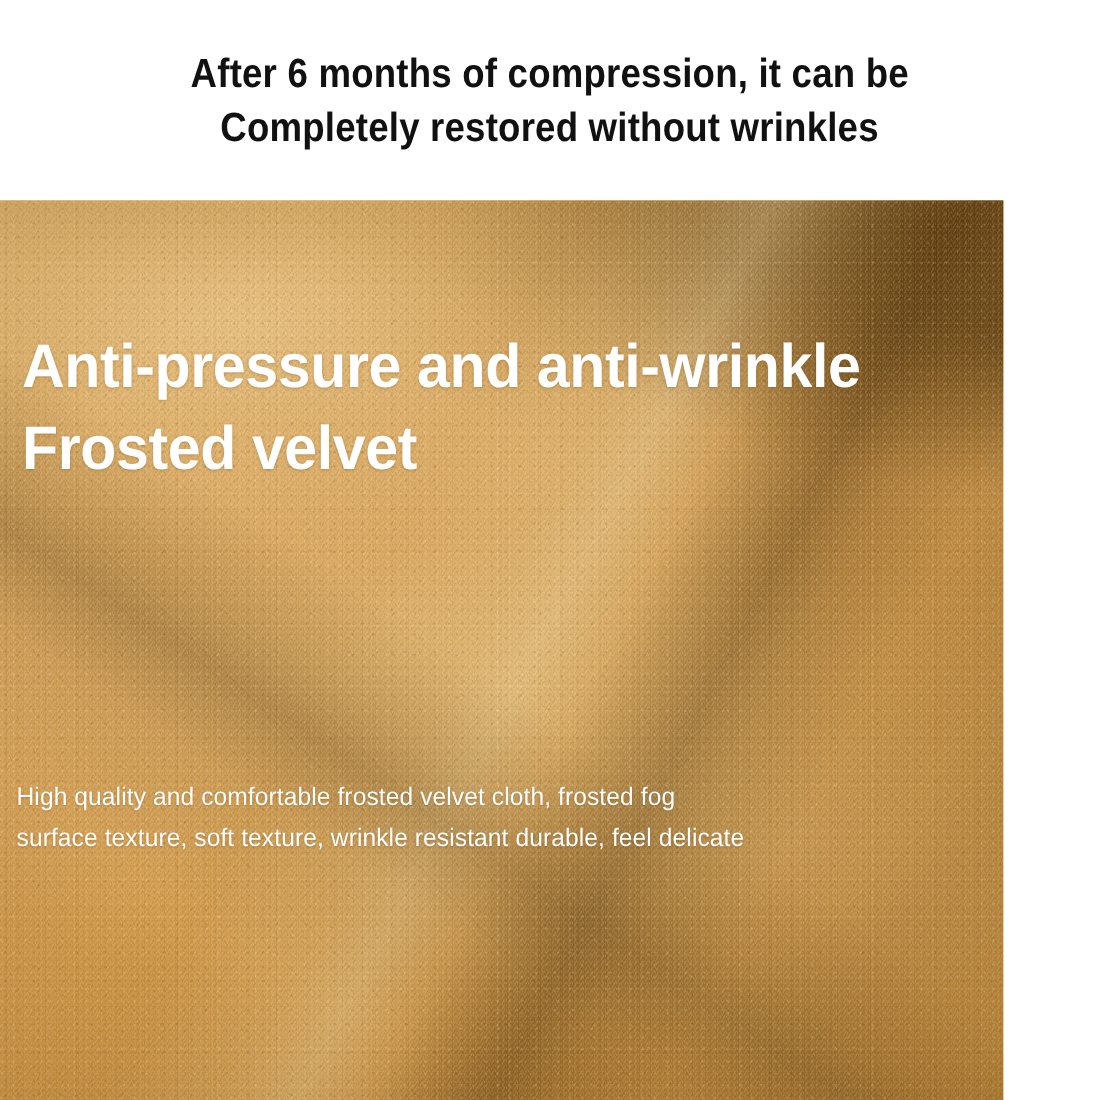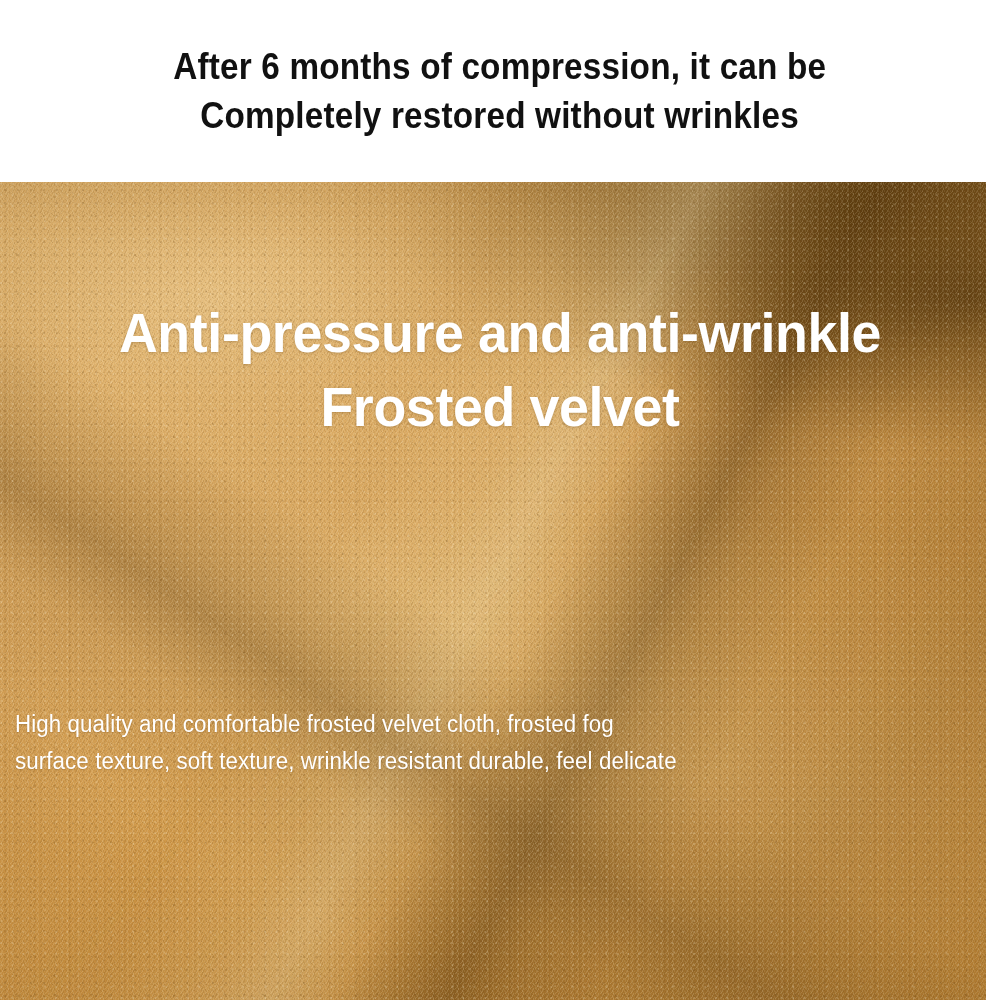--- a/index.html
+++ b/index.html
@@ -5,21 +5,21 @@
   html, body {
     margin: 0;
     padding: 0;
     background: #ffffff;
   }
   body {
     font-family: "Liberation Sans", "DejaVu Sans", sans-serif;
   }
   #banner {
     position: relative;
-    width: 986px;
+    width: 912px;
     height: 1000px;
     overflow: hidden;
     background: #ffffff;
   }
 
   
   #header-band {
     position: absolute;
     left: 0;
     top: 0;
@@ -232,21 +232,20 @@
       radial-gradient(circle at 85% 77%, rgba(96,60,14,0.6) 0.6px, rgba(96,60,14,0) 1.4px);
     background-size: 11px 11px, 13px 13px, 17px 17px, 19px 19px;
   }
 
   
   #headline {
     position: absolute;
     left: 0;
     top: 296px;
     width: 1000px;
-    text-align: center;
     z-index: 30;
     pointer-events: none;
   }
   .headline-line {
     color: #ffffff;
     font-family: "Liberation Sans Narrow", "Liberation Sans", "DejaVu Sans", sans-serif;
     font-weight: bold;
     font-size: 56px;
     line-height: 74px;
     letter-spacing: -0.4px;

